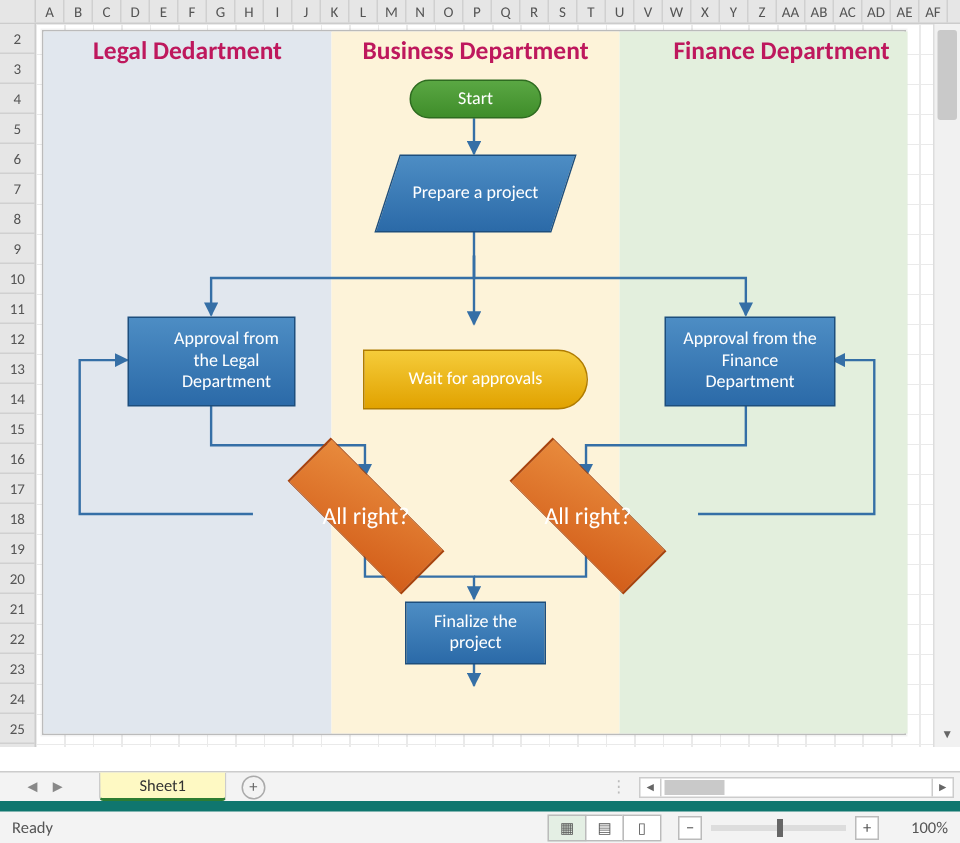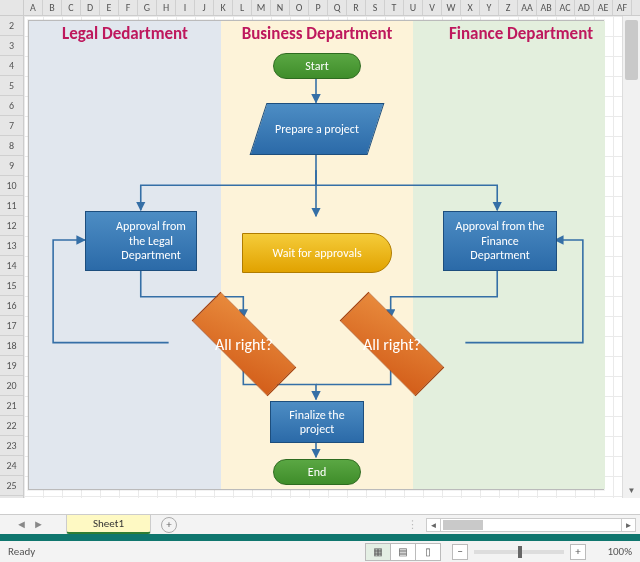--- a/index.html
+++ b/index.html
@@ -296,23 +296,20 @@
 
       <div class="diamond-wrap" style="left:288px; top:295px;">
         <div class="diamond"></div>
         <div class="diamond-label">All right?</div>
       </div>
 
       <div class="shape process" style="left:241px; top:380px; width:94px; height:42px;">
         <span>Finalize the project</span>
       </div>
 
-      <div class="shape terminator" style="left:244px; top:438px;">
-        <span>End</span>
-      </div>
 
     </div>
   </div>
 </div>
 
 <div class="vscroll">
   <div class="arrow">▲</div>
   <div class="thumb"></div>
   <div class="arrow dn">▼</div>
 </div>

